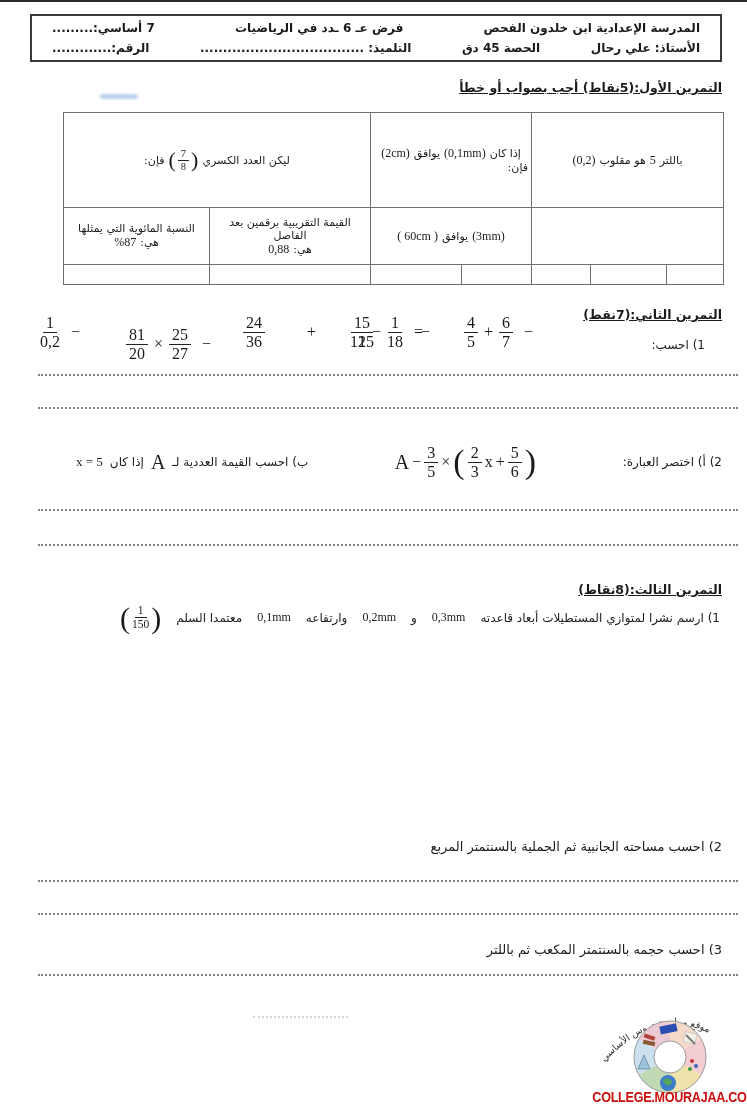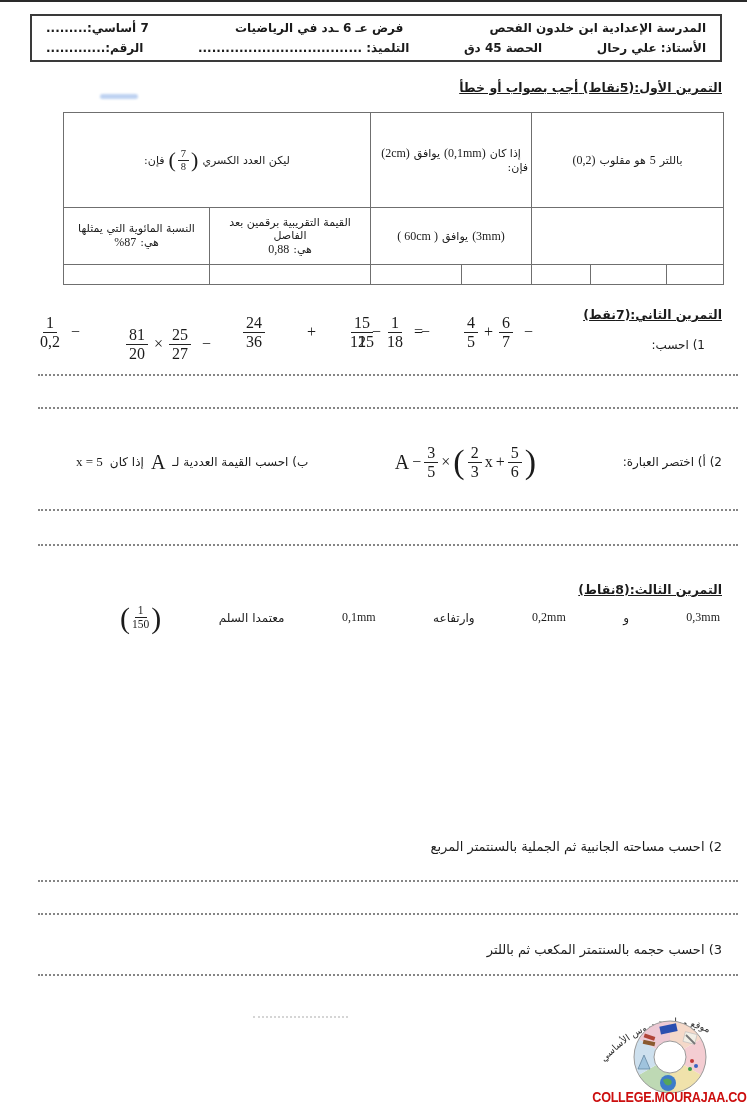--- a/index.html
+++ b/index.html
@@ -5,21 +5,21 @@
   html,body{margin:0;padding:0;background:#e9e9e9;}
   .page{position:relative;width:747px;height:1111px;margin:0 auto;background:#ffffff;
         font-family:"DejaVu Sans",sans-serif;color:#1b1b1b;overflow:hidden;}
   .topline{position:absolute;top:0;left:0;width:747px;height:2px;background:#2a2a2a;}
 
   
   .hdr{position:absolute;left:30px;top:14px;width:692px;height:48px;border:2px solid #3a3a3a;
        box-sizing:border-box;direction:rtl;display:flex;flex-direction:column;justify-content:space-around;
        padding:2px 6px;font-weight:bold;font-size:12px;}
   .hdr-row{display:flex;justify-content:space-between;align-items:center;white-space:nowrap;}
-  .hdr-row span{margin:0 8px;}
+  .hdr-row span{margin:0 14px;}
 
   
   .extitle{position:absolute;direction:rtl;font-weight:bold;font-size:12.5px;white-space:nowrap;}
   .extitle .u{text-decoration:underline;}
 
   
   .t1{position:absolute;left:63px;top:112px;}
   .t1 table{border-collapse:collapse;direction:rtl;table-layout:fixed;width:658px;}
   .t1 td{border:1px solid #6f6f6f;font-size:11px;padding:2px 3px;vertical-align:middle;text-align:center;}
   .tok{display:flex;direction:rtl;justify-content:center;align-items:center;gap:4px;flex-wrap:wrap;}
@@ -289,20 +289,21 @@
   </div>
 
   <div class="dots" style="top:509px;"></div>
   <div class="dots" style="top:544px;"></div>
 
   <div class="extitle" style="right:25px;top:582px;">
     <span class="u">التمرين الثالث:(8نقاط)</span>
   </div>
 
   <div class="ex3q1">
+    <span>1) ارسم نشرا لمتوازي المستطيلات أبعاد قاعدته</span>
     <span class="ltr">0,3mm</span>
     <span>و</span>
     <span class="ltr">0,2mm</span>
     <span>وارتفاعه</span>
     <span class="ltr">0,1mm</span>
     <span>معتمدا السلم</span>
     <span class="lgroup">
       <span class="paren p30">(</span>
       <span class="frac frac-m">
           <span class="fn">1</span>

